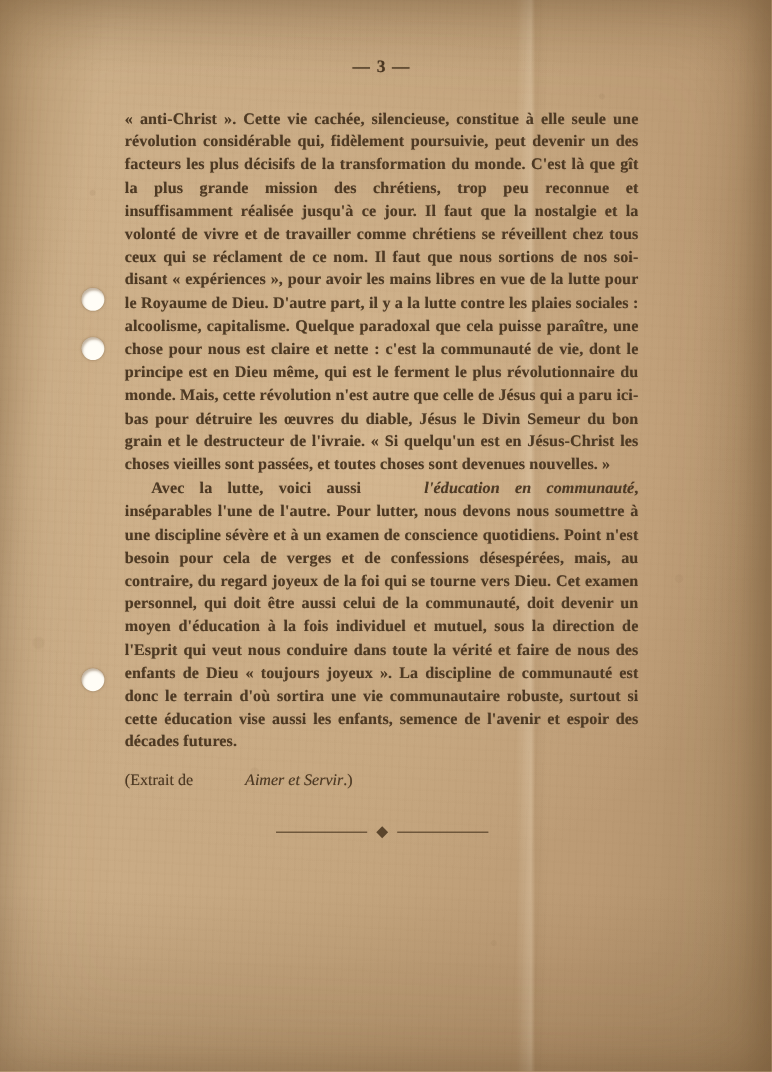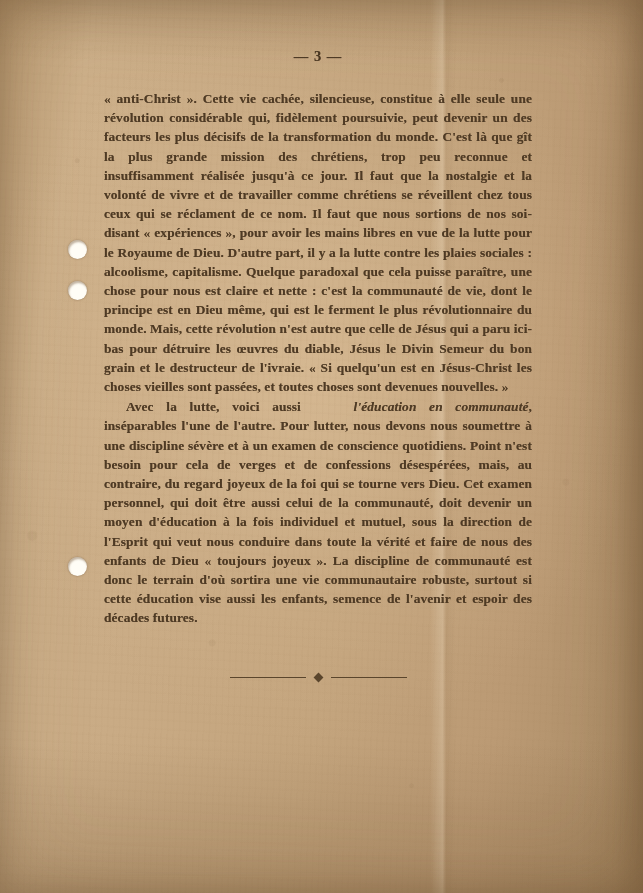--- a/index.html
+++ b/index.html
@@ -185,20 +185,23 @@
 
     <div class="page-number inky">— 3 —</div>
 
     <p class="body inky">« anti-Christ ». Cette vie cachée, silencieuse, constitue à elle seule une révolution considérable qui, fidèlement poursuivie, peut devenir un des facteurs les plus décisifs de la transformation du monde. C'est là que gît la plus grande mission des chrétiens, trop peu reconnue et insuffisamment réalisée jusqu'à ce jour. Il faut que la nostalgie et la volonté de vivre et de travailler comme chrétiens se réveillent chez tous ceux qui se réclament de ce nom. Il faut que nous sortions de nos soi-disant « expériences », pour avoir les mains libres en vue de la lutte pour le Royaume de Dieu. D'autre part, il y a la lutte contre les plaies sociales : alcoolisme, capitalisme. Quelque paradoxal que cela puisse paraître, une chose pour nous est claire et nette : c'est la communauté de vie, dont le principe est en Dieu même, qui est le ferment le plus révolutionnaire du monde. Mais, cette révolution n'est autre que celle de Jésus qui a paru ici-bas pour détruire les œuvres du diable, Jésus le Divin Semeur du bon grain et le destructeur de l'ivraie. « Si quelqu'un est en Jésus-Christ les choses vieilles sont passées, et toutes choses sont devenues nouvelles. »</p>
 
     <p class="body indent inky">
       <span>Avec la lutte, voici aussi <span class="em">l'éducation en communauté</span>, inséparables l'une de l'autre. Pour lutter, nous devons nous soumettre à une discipline sévère et à un examen de conscience quotidiens. Point n'est besoin pour cela de verges et de confessions désespérées, mais, au contraire, du regard joyeux de la foi qui se tourne vers Dieu. Cet examen personnel, qui doit être aussi celui de la communauté, doit devenir un moyen d'éducation à la fois individuel et mutuel, sous la direction de l'Esprit qui veut nous conduire dans toute la vérité et faire de nous des enfants de Dieu « toujours joyeux ». La discipline de communauté est donc le terrain d'où sortira une vie communautaire robuste, surtout si cette éducation vise aussi les enfants, semence de l'avenir et espoir des décades futures.</span>
     </p>
 
     <div class="signoff inky">
+      <div class="right">
+        <span>(Extrait de </span><span class="em">Aimer et Servir</span><span>.)</span>
+      </div>
     </div>
 
     <div class="divider">
       <span class="bar"></span>
       <span class="dot"></span>
       <span class="bar"></span>
     </div>
 
   </div>
 </div>

